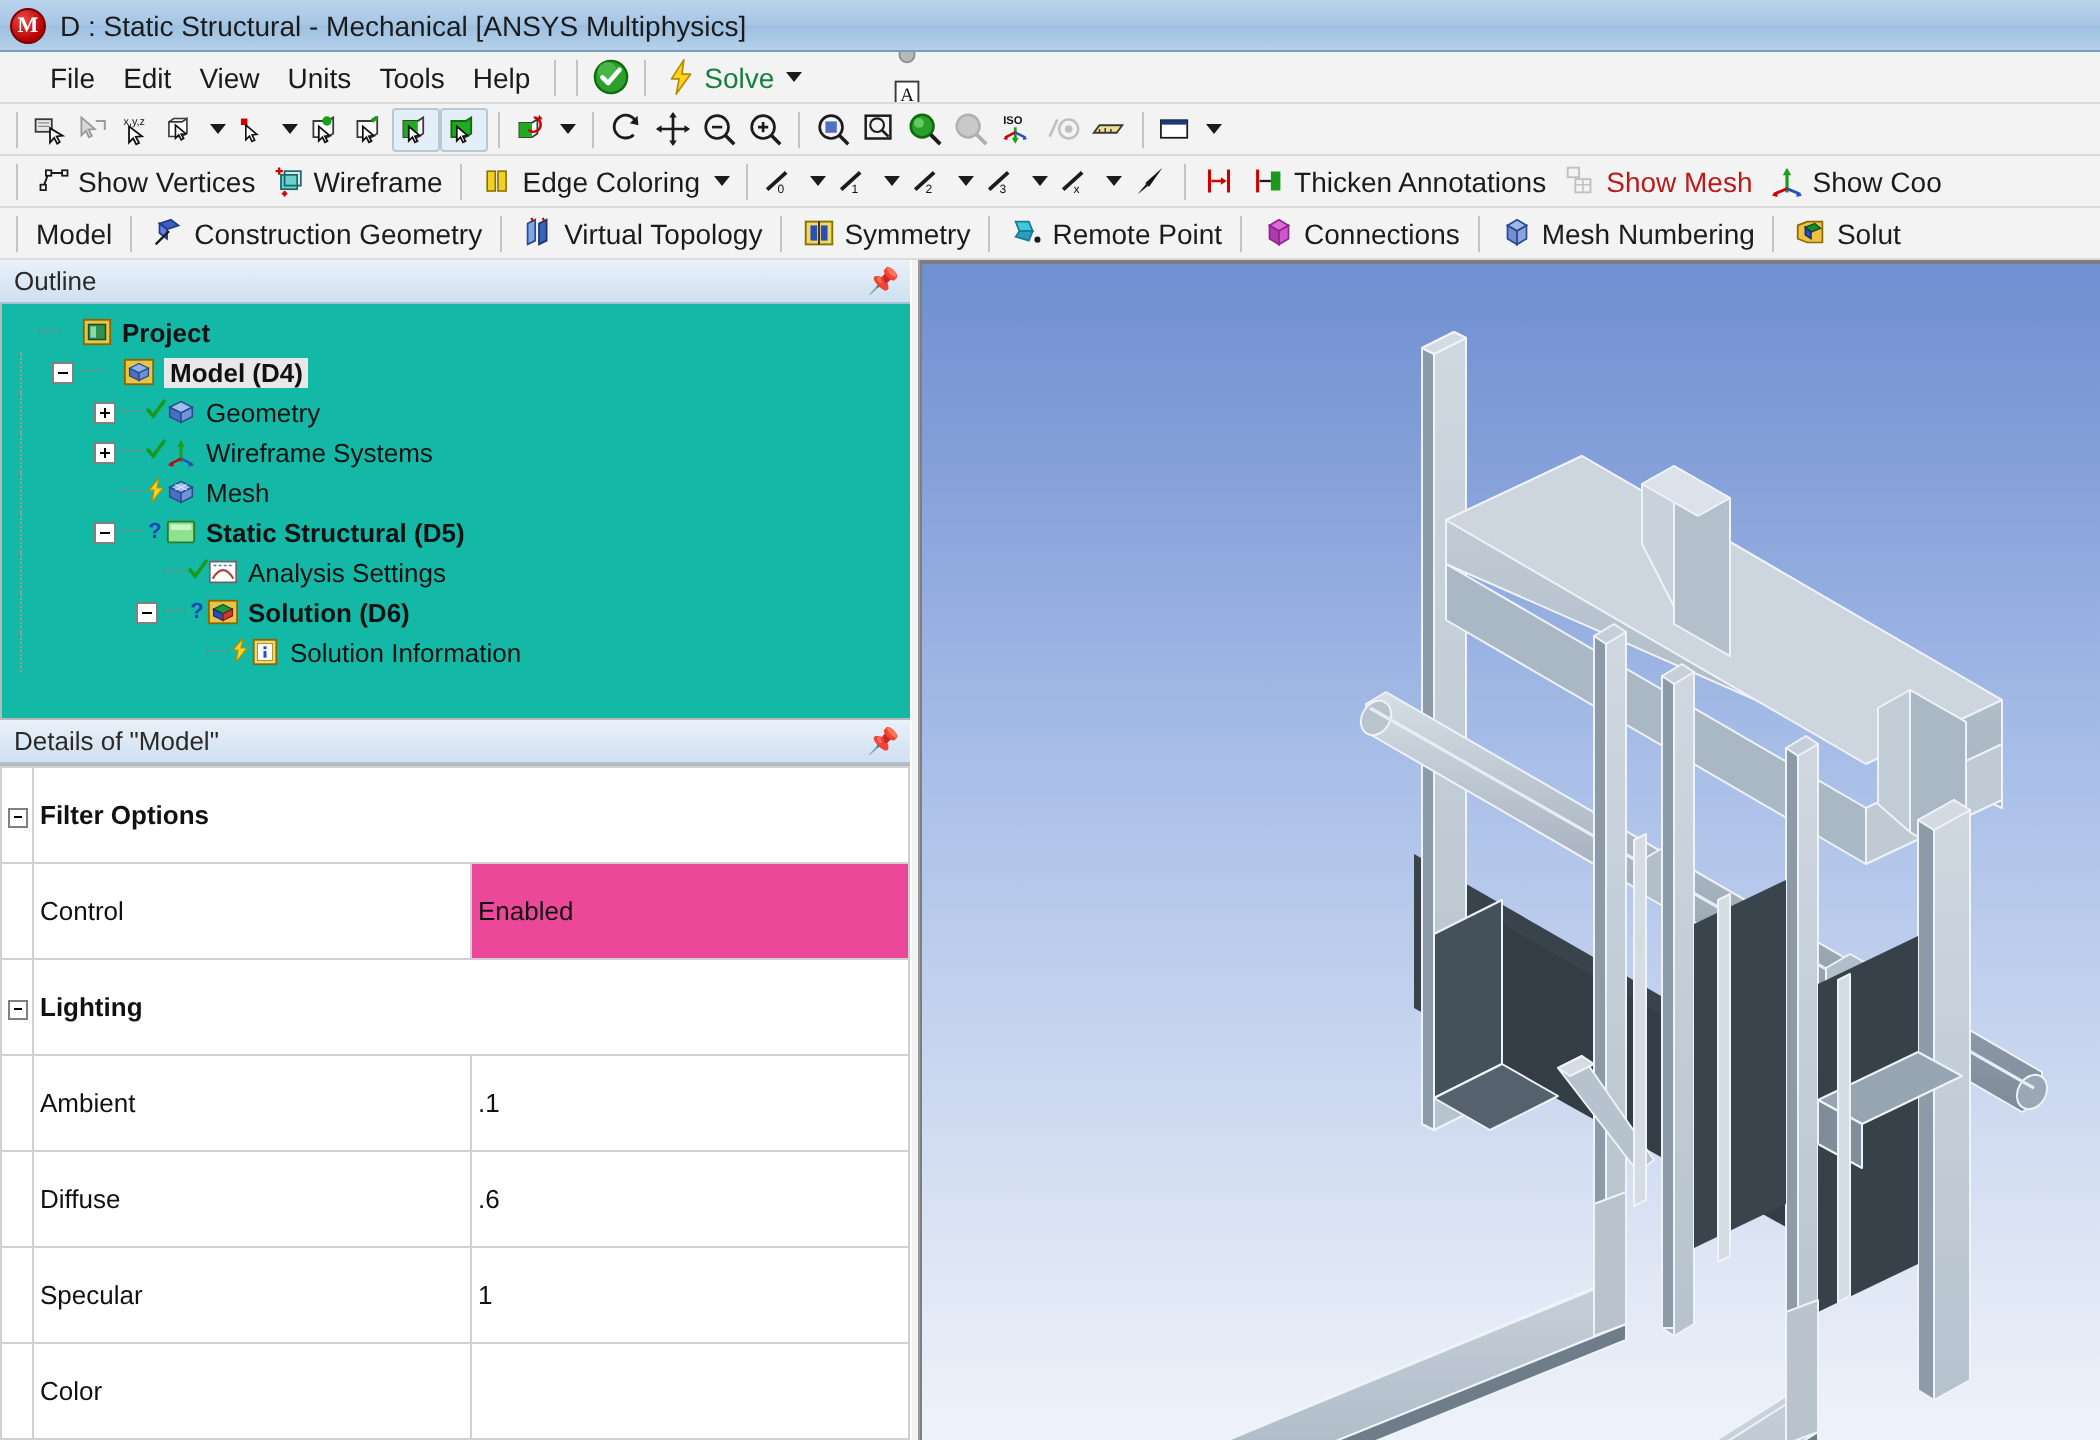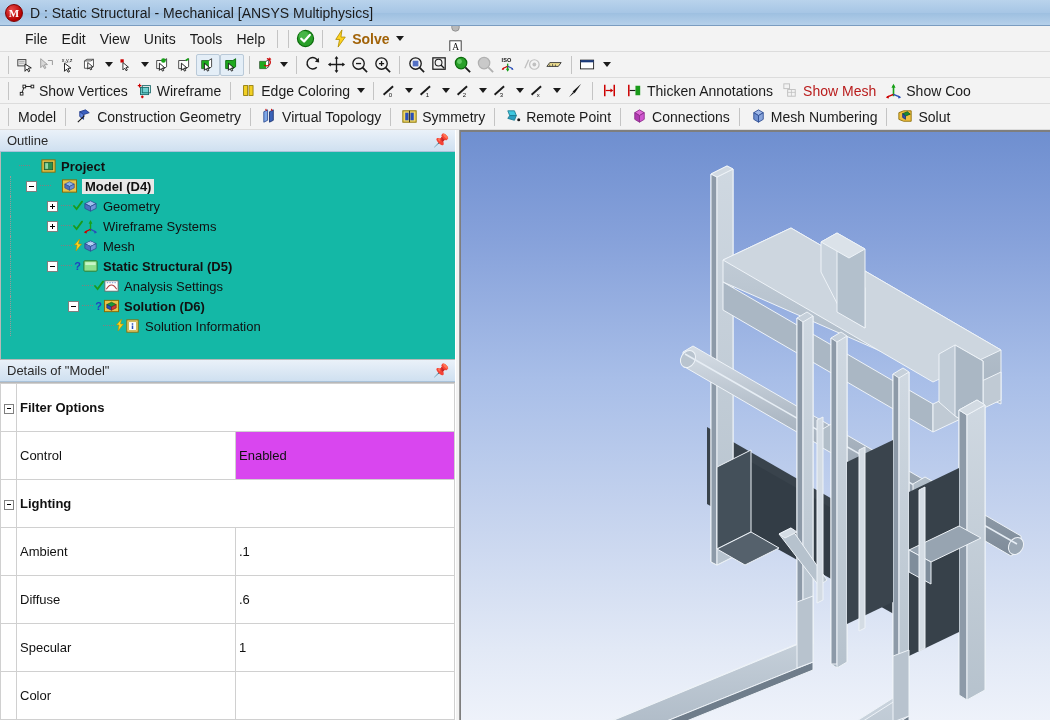--- a/index.html
+++ b/index.html
@@ -39,21 +39,21 @@
     border-bottom: 1px solid #dcdcdc;
     overflow: hidden;
   }
   .menu-item {
     font-size: 14px; color: #1b1b1b;
     padding: 2px 7px; white-space: nowrap; cursor: default;
   }
   .tb-sep { width: 1px; height: 18px; background: #c4c4c4; margin: 0 5px; flex: 0 0 auto; }
   .mb-right { display: flex; align-items: center; gap: 0; padding-left: 4px; flex-direction: column; }
   .solve-btn { display: flex; align-items: center; gap: 2px; padding: 1px 3px; white-space: nowrap; }
-  .solve-label { font-size: 14px; color: #a16207; font-weight: bold; }
+  .solve-label { font-size: 14px; color: #15803d; }
   .worksheet-label { font-size: 14px; color: #b0b0b0; white-space: nowrap; }
 
   
   .ico { width: 18px; height: 18px; flex: 0 0 auto; display: block; }
   .ico18 { width: 19px; height: 19px; flex: 0 0 auto; display: block; }
 
   .caret {
     width: 0; height: 0; flex: 0 0 auto;
     border-left: 4px solid transparent;
     border-right: 4px solid transparent;
@@ -141,21 +141,21 @@
   table.details td {
     font-size: 13px; color: #111;
     border: 1px solid #d0d0d0;
     height: 18px; padding: 16px 3px;
     white-space: nowrap; overflow: hidden;
   }
   td.d-exp { width: 16px; text-align: center; border-right: none; padding: 0; }
   td.d-group { font-weight: bold; border-left: none; }
   td.d-key { width: 78px; }
   td.d-val { background: #fff; }
-  td.d-val.shaded { background: #d946ef; margin-top: 43px; }
+  td.d-val.shaded { background: #ec4899; margin-top: 43px; }
   .mini-exp {
     display: inline-block; width: 10px; height: 10px;
     border: 1px solid #808080; background: #fff; position: relative; vertical-align: middle;
   }
   .mini-exp::before {
     content: ""; position: absolute; left: 2px; top: 3.5px; width: 4px; height: 1px; background: #000;
   }
 
   
   .viewport {

